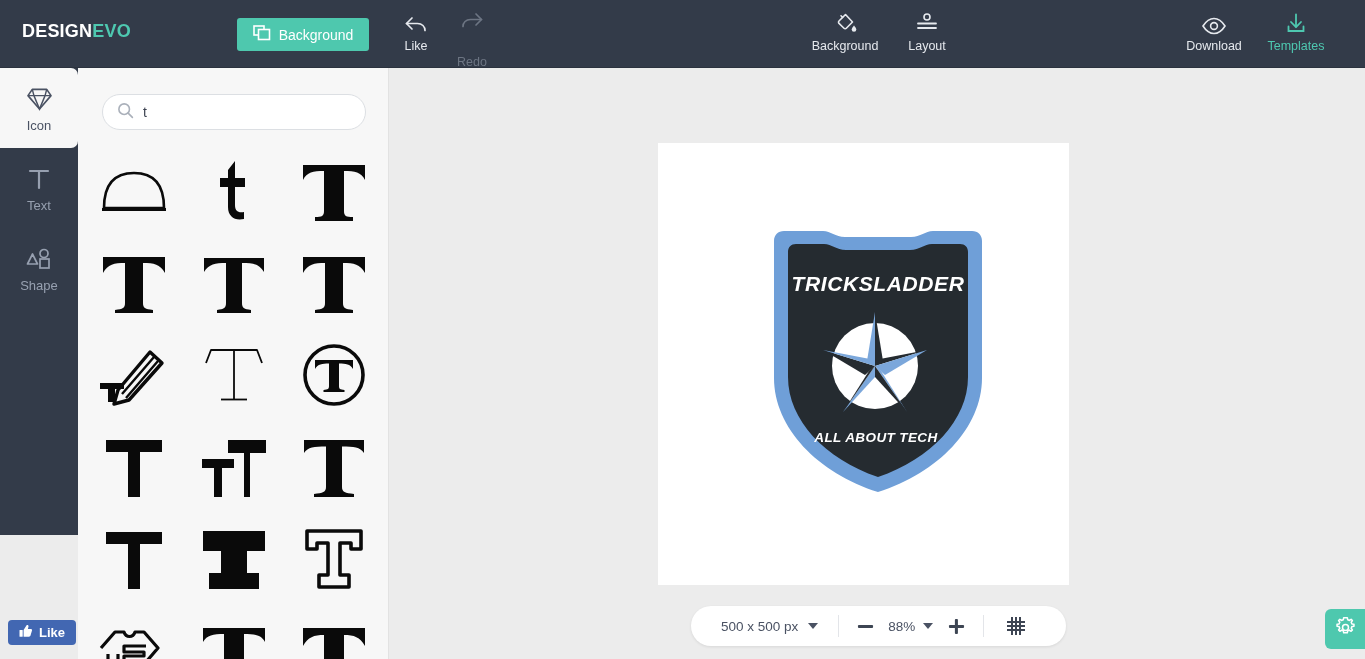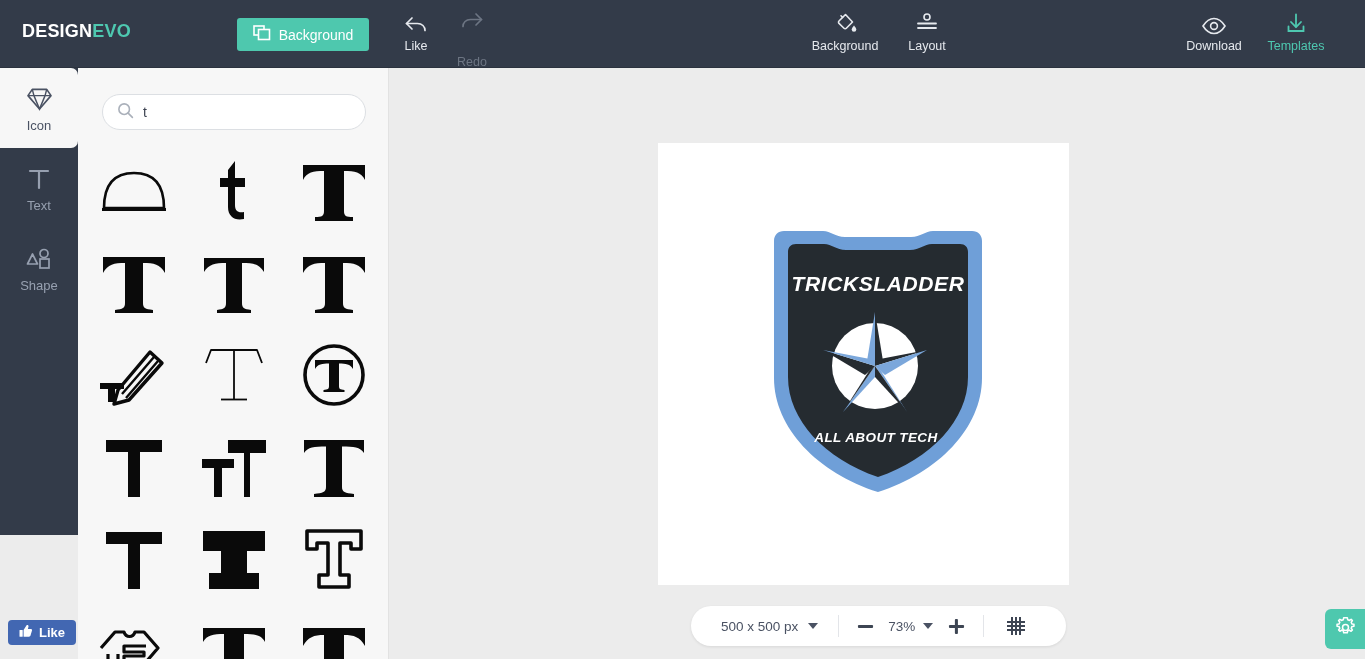--- a/index.html
+++ b/index.html
@@ -439,21 +439,21 @@
         <span class="caret"></span>
       </div>
       <div class="bb-div"></div>
       <div class="bb-zoom">
         <span class="zbtn">
           <svg width="17" height="17" viewBox="0 0 18 18">
               <rect x="1" y="7.3" width="16" height="3.2" rx="1" fill="#3d4553"></rect>
             </svg>
         </span>
         <span class="zval">
-          <span>73%</span>
+          <span>88%</span>
           <span class="caret"></span>
         </span>
         <span class="zbtn">
           <svg width="17" height="17" viewBox="0 0 18 18">
             <rect x="1" y="7.3" width="16" height="3.2" rx="1" fill="#3d4553"></rect>
             <rect x="7.3" y="1" width="3.2" height="16" rx="1" fill="#3d4553"></rect>
           </svg>
         </span>
       </div>
       <div class="bb-div"></div>

